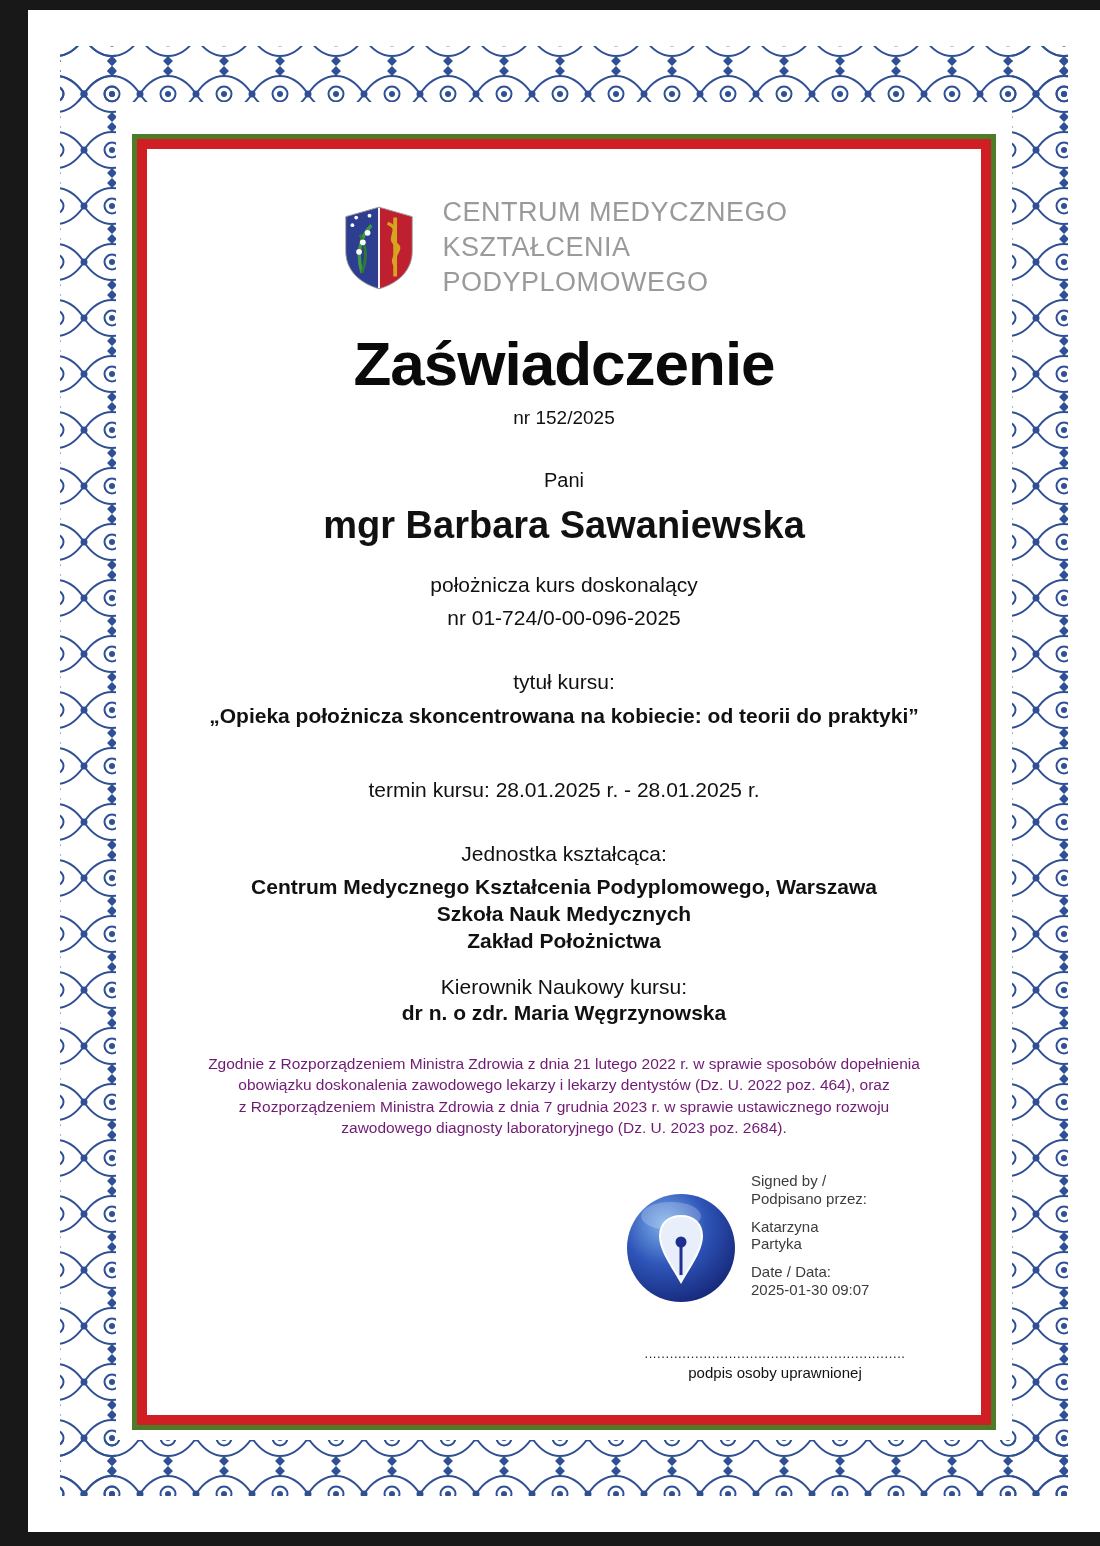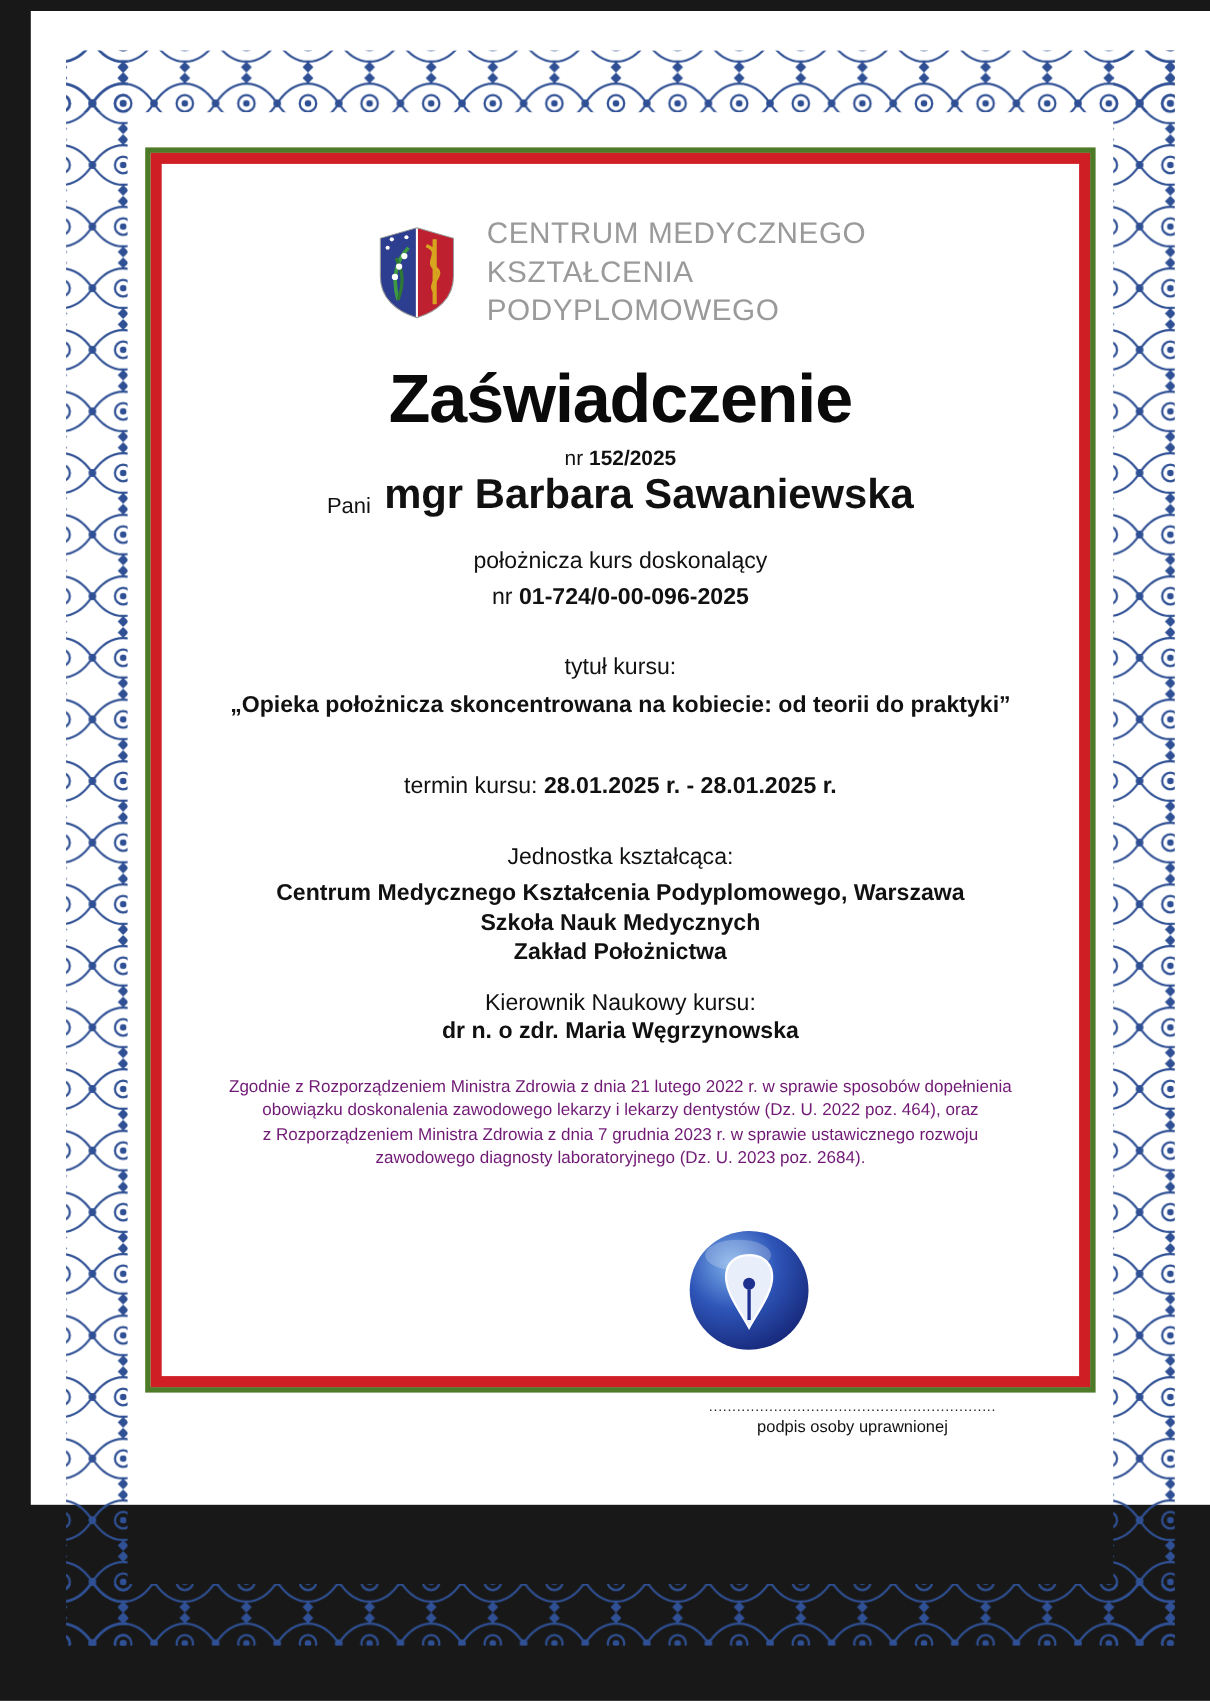--- a/index.html
+++ b/index.html
@@ -1,36 +1,36 @@
 <!DOCTYPE html>
 <html><head>
 <meta charset="utf-8">
 <style>
   * { margin:0; padding:0; box-sizing:border-box; }
   html,body { width:1100px; height:1546px; background:#181818; overflow:hidden;
               font-family:"Liberation Sans", sans-serif; }
-  .page { position:absolute; left:28px; top:10px; width:1072px; height:1358px; background:#ffffff; }
+  .page { position:absolute; left:28px; top:10px; width:1072px; height:1522px; background:#ffffff; }
 
   .ornament-svg { position:absolute; left:0; top:0; }
 
   .frame-green { position:absolute; left:104px; right:104px; top:124px; bottom:102px;
                  border:5px solid #4e7b27; }
   .frame-red { width:100%; height:100%; border:10px solid #d01f24; position:relative; }
 
   .content { position:absolute; inset:0; padding:24px 46px; display:flex; flex-direction:column;
              align-items:center; text-align:center; color:#111; }
 
   .logo-row { display:flex; align-items:center; gap:26px; margin-top:22px; }
   .org-name { text-align:left; font-size:27px; color:#9a9a9a; line-height:1.3; letter-spacing:0.5px; }
 
   .title { margin-top:28px; font-size:62px; font-weight:bold; letter-spacing:-1px; color:#0a0a0a; }
   .cert-no { margin-top:8px; font-size:19px; }
-  .b { font-weight:bold; }
+  .b { font-weight:normal; }
 
-  .recipient-row { display:flex; align-items:flex-end; gap:12px; }
+  .recipient-row { margin-top:40px; display:flex; align-items:center; gap:12px;flex-direction:column; }
   .salutation { font-size:20px; }
   .recipient-name { font-size:38px; font-weight:bold; }
 
   .txt { font-size:21px; }
   .completion { margin-top:26px; }
   .course-no { margin-top:9px; }
   .course-title-label { margin-top:40px; }
   .course-title { margin-top:10px; font-weight:bold; }
   .course-dates { margin-top:50px; }
   .unit-label { margin-top:40px; }
@@ -164,20 +164,30 @@
                   <stop offset="45%" stop-color="#2e55b8"></stop>
                   <stop offset="100%" stop-color="#121f6e"></stop>
                 </radialGradient>
               </defs>
               <circle r="54" fill="url(#pg)"></circle>
               <ellipse cx="-10" cy="-32" rx="30" ry="14" fill="#ffffff" opacity="0.22"></ellipse>
               <path d="M0,-32 C13,-32 21,-24 21,-12 C21,2 9,18 0,34 C-9,18 -21,2 -21,-12 C-21,-24 -13,-32 0,-32 Z" fill="#e9eefb" stroke="#ffffff" stroke-width="2"></path>
               <circle cy="-6" r="5.5" fill="#1d2f8f"></circle>
               <line x1="0" y1="-1" x2="0" y2="27" stroke="#1d2f8f" stroke-width="3"></line>
             </svg>
+            <div class="sig-text">
+              <div>Signed by /</div>
+              <div>Podpisano przez:</div>
+              <div class="sig-gap"></div>
+              <div>Katarzyna</div>
+              <div>Partyka</div>
+              <div class="sig-gap"></div>
+              <div>Date / Data:</div>
+              <div>2025-01-30 09:07</div>
+            </div>
           </div>
           <div class="dotted-line">..............................................................</div>
           <div class="sig-caption">podpis osoby uprawnionej</div>
         </div>
 
       </div>
     </div>
   </div>
 </div>
 

